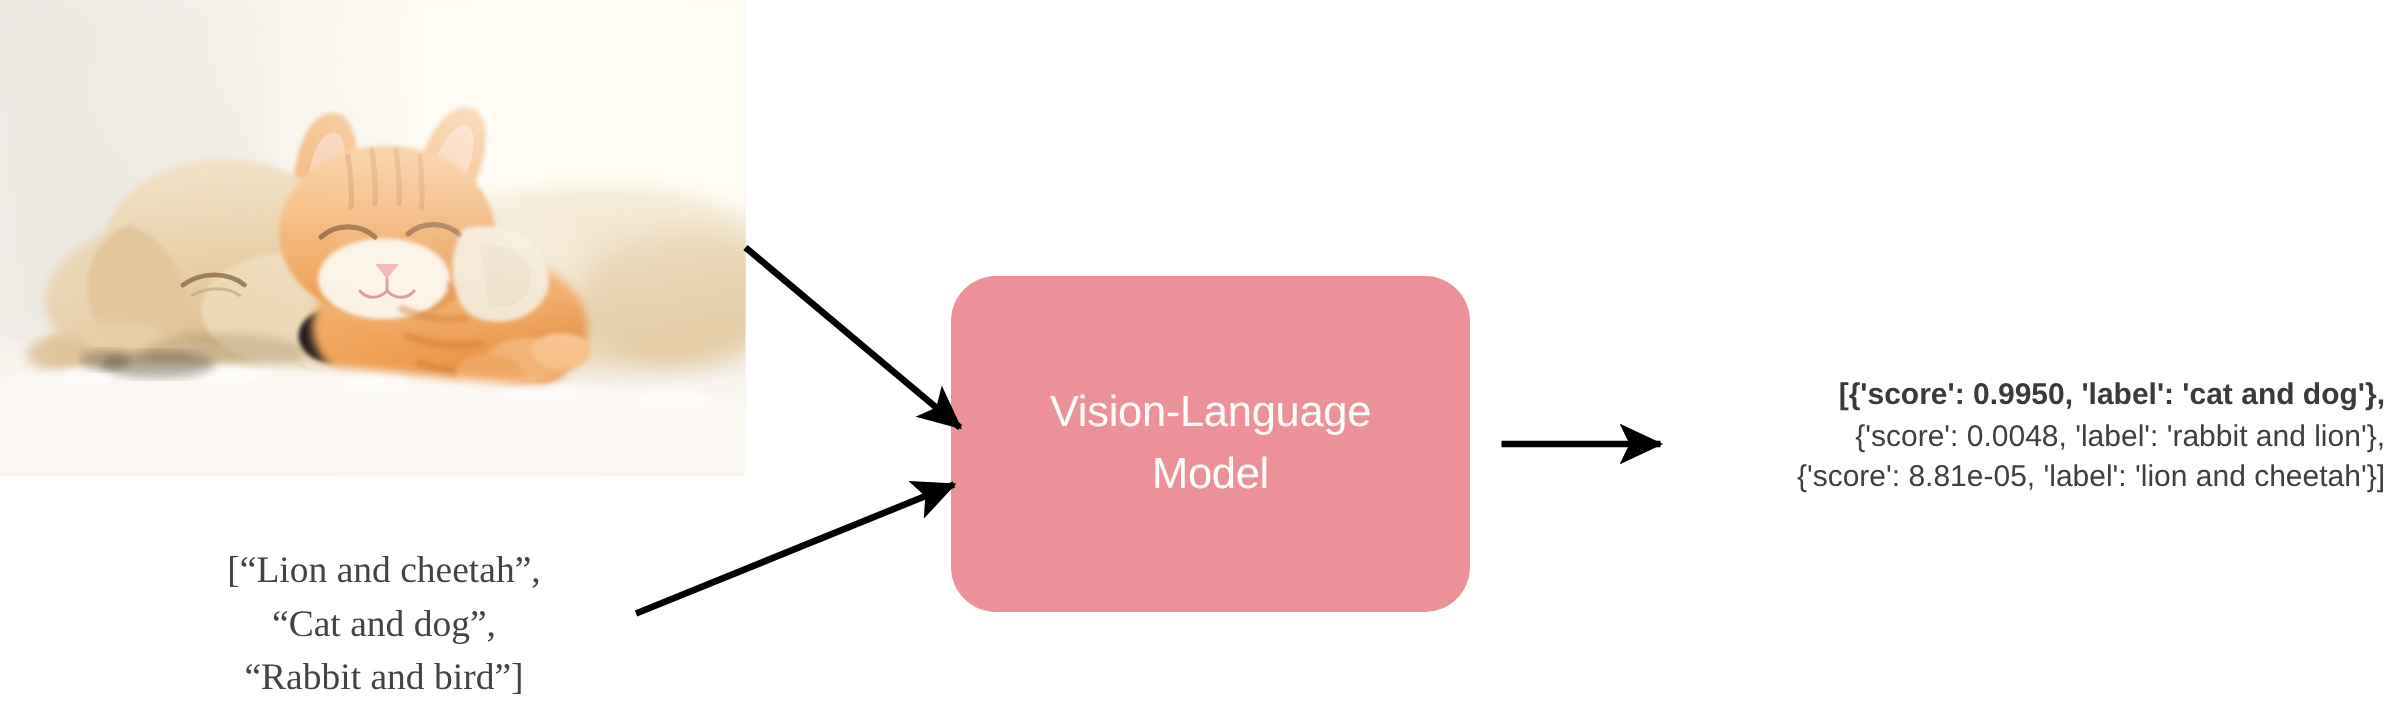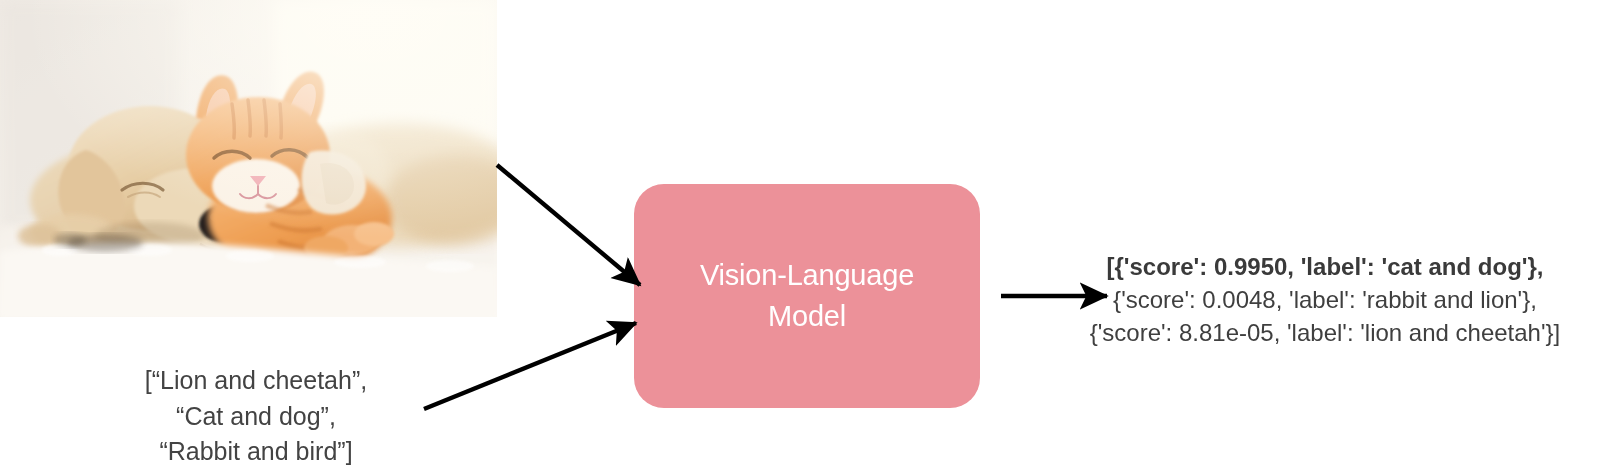--- a/index.html
+++ b/index.html
@@ -62,31 +62,32 @@
   .prompt-text {
     position: absolute;
     left: 96px;
     top: 363px;
     width: 320px;
     text-align: center;
     color: #434343;
     font-size: 25px;
     line-height: 1.42;
     white-space: pre-line;
+    font-family: Liberation Serif, serif;
   }
 
   
   .output-block {
     position: absolute;
     left: 1060px;
     top: 250px;
     width: 530px;
-    text-align: center;
+    text-align: right;
     color: #3f3f3f;
-    font-size: 24px;
+    font-size: 20px;
     line-height: 1.38;
   }
   .output-line { white-space: nowrap; }
   .output-line.top { font-weight: bold; color: #3a3a3a; }
 
   
   .arrows {
     position: absolute;
     left: 0; top: 0;
     width: 1600px;

